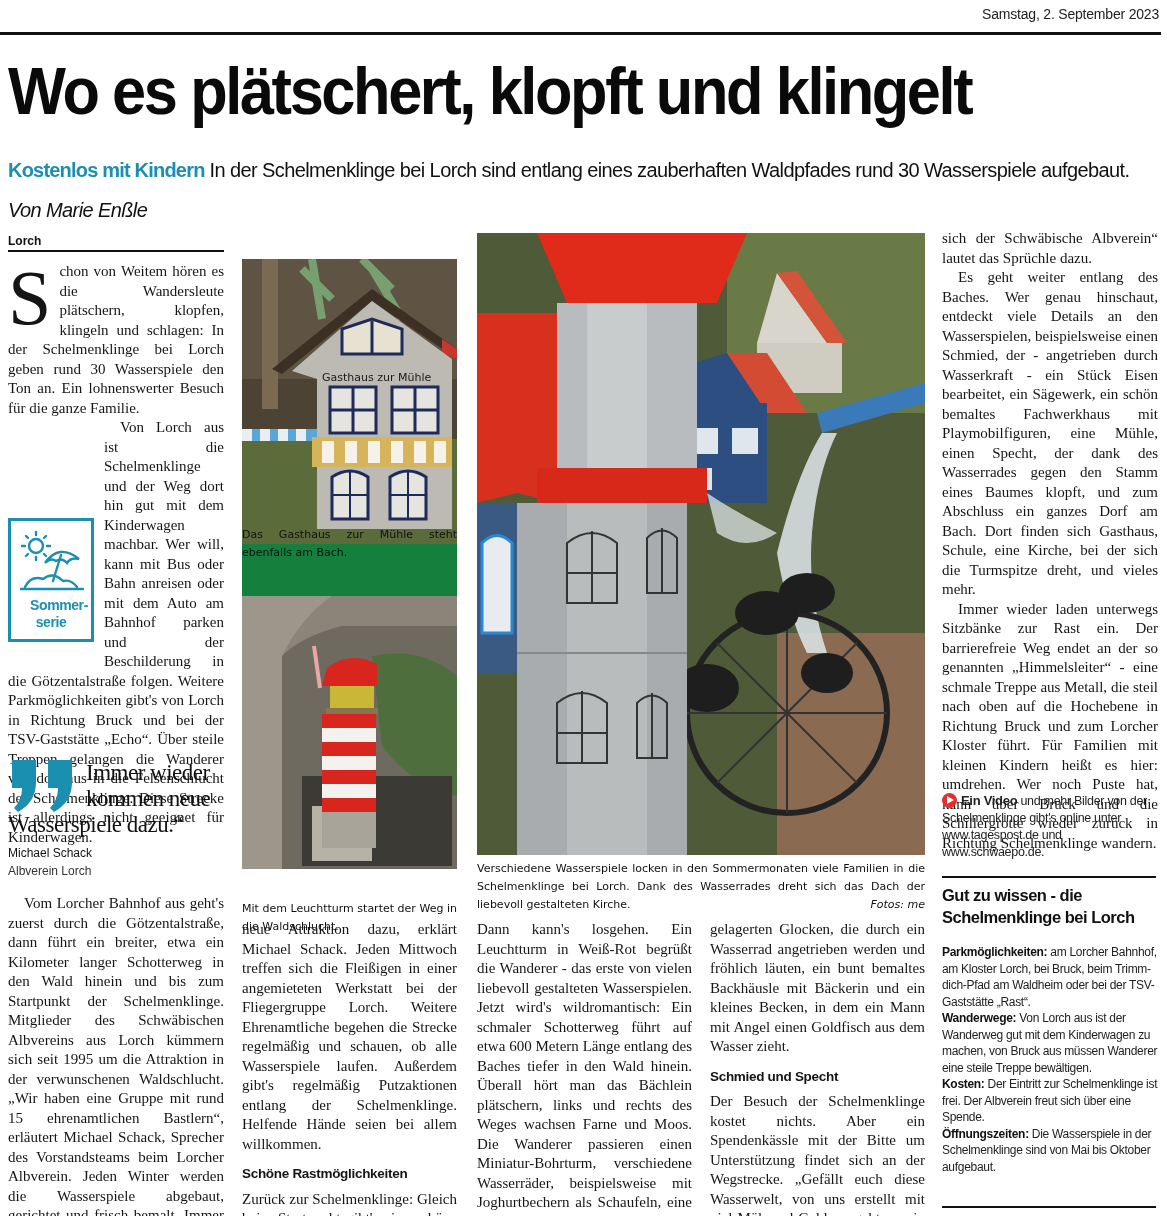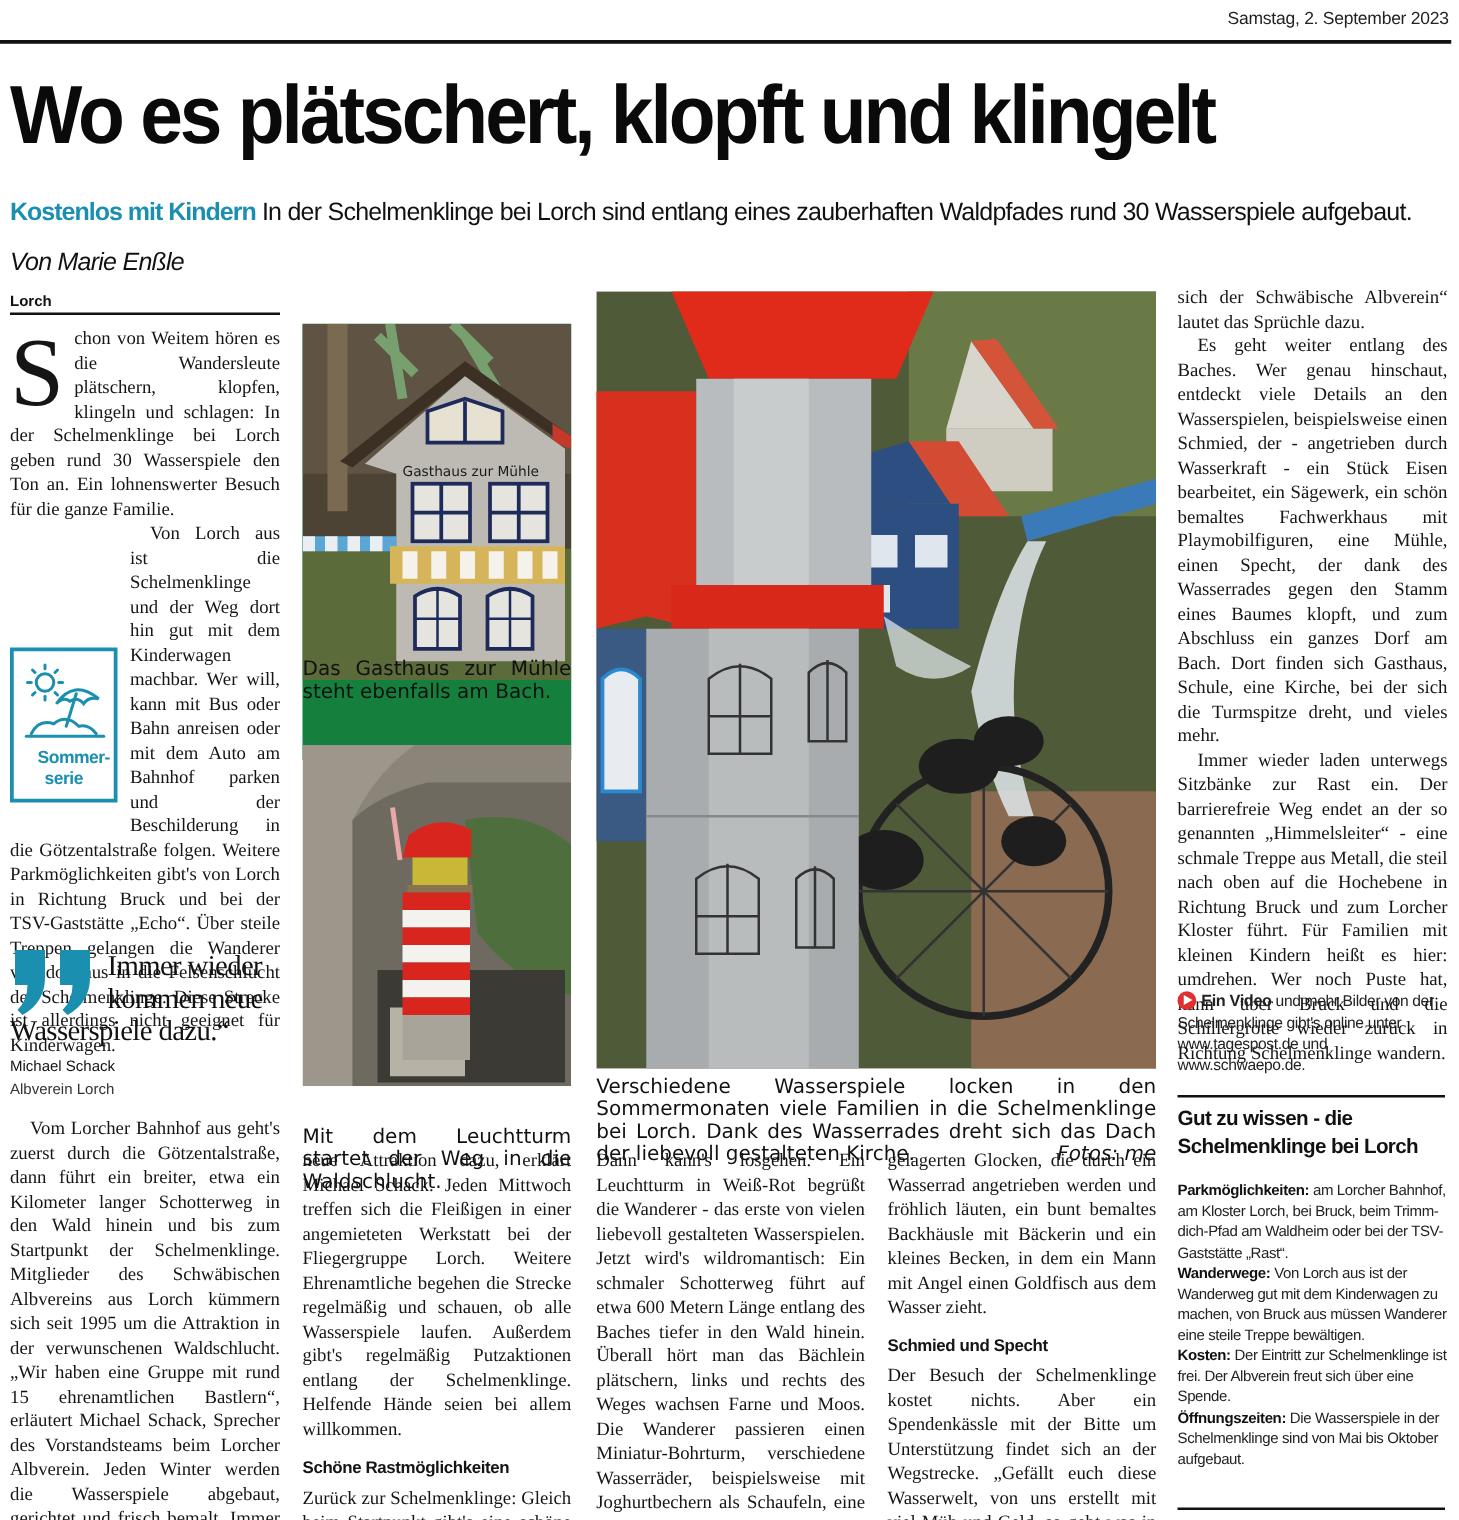--- a/index.html
+++ b/index.html
@@ -27,21 +27,21 @@
   .serie-box { float: left; width: 86px; height: 124px; border: 3px solid #1a8fb0; margin: 6px 10px 18px 0; position: relative; }
   .serie-box svg { position: absolute; left: 8px; top: 8px; }
   .serie-label { position: absolute; left: 0; right: 0; top: 76px; text-align: center; font-family: "Liberation Sans", sans-serif; font-weight: bold; color: #1a8fb0; font-size: 14px; line-height: 17px; letter-spacing: -0.4px; }
 
   .quote { position: absolute; left: 8px; top: 760px; width: 216px; font-family: "Liberation Serif", serif; font-size: 23px; line-height: 26px; color: #111; letter-spacing: -0.5px; }
   .quote-mark { float: left; width: 70px; height: 52px; margin-right: 8px; }
   .quote-name { position: absolute; left: 8px; top: 846px; font-family: "Liberation Sans", sans-serif; font-weight: normal; font-size: 12px; }
   .quote-org { position: absolute; left: 8px; top: 864px; font-family: "Liberation Sans", sans-serif; font-size: 12px; color: #333; }
 
   .photo { position: absolute; overflow: hidden; }
-  .caption { position: absolute; font-family: "DejaVu Sans", sans-serif; font-size: 16px; line-height: 18px; color: #111; text-align: justify; }
+  .caption { position: absolute; font-family: "DejaVu Sans", sans-serif; font-size: 11px; line-height: 18px; color: #111; text-align: justify; }
   .caption .credit { float: right; font-style: italic; }
 
   .subhd { font-family: "Liberation Sans", sans-serif; font-weight: bold; font-size: 13.5px; margin: 10px 0 6px 0; text-align: left; letter-spacing: -0.3px; }
 
   .video-note { position: absolute; left: 942px; top: 792px; width: 218px; font-family: "Liberation Sans", sans-serif; font-size: 12.5px; line-height: 17px; color: #222; letter-spacing: -0.3px; }
   .video-note .play { display: inline-block; width: 15px; height: 15px; border-radius: 50%; background: #e03030; vertical-align: -3px; position: relative; margin-right: 4px; }
   .video-note .play::after { content: ""; position: absolute; left: 5px; top: 3px; border-left: 7px solid #fff; border-top: 4.5px solid transparent; border-bottom: 4.5px solid transparent; }
   .video-note b { font-weight: 900; font-size: 13px; }
 
   .info-rule { position: absolute; left: 942px; height: 2px; width: 214px; background: #111; }

